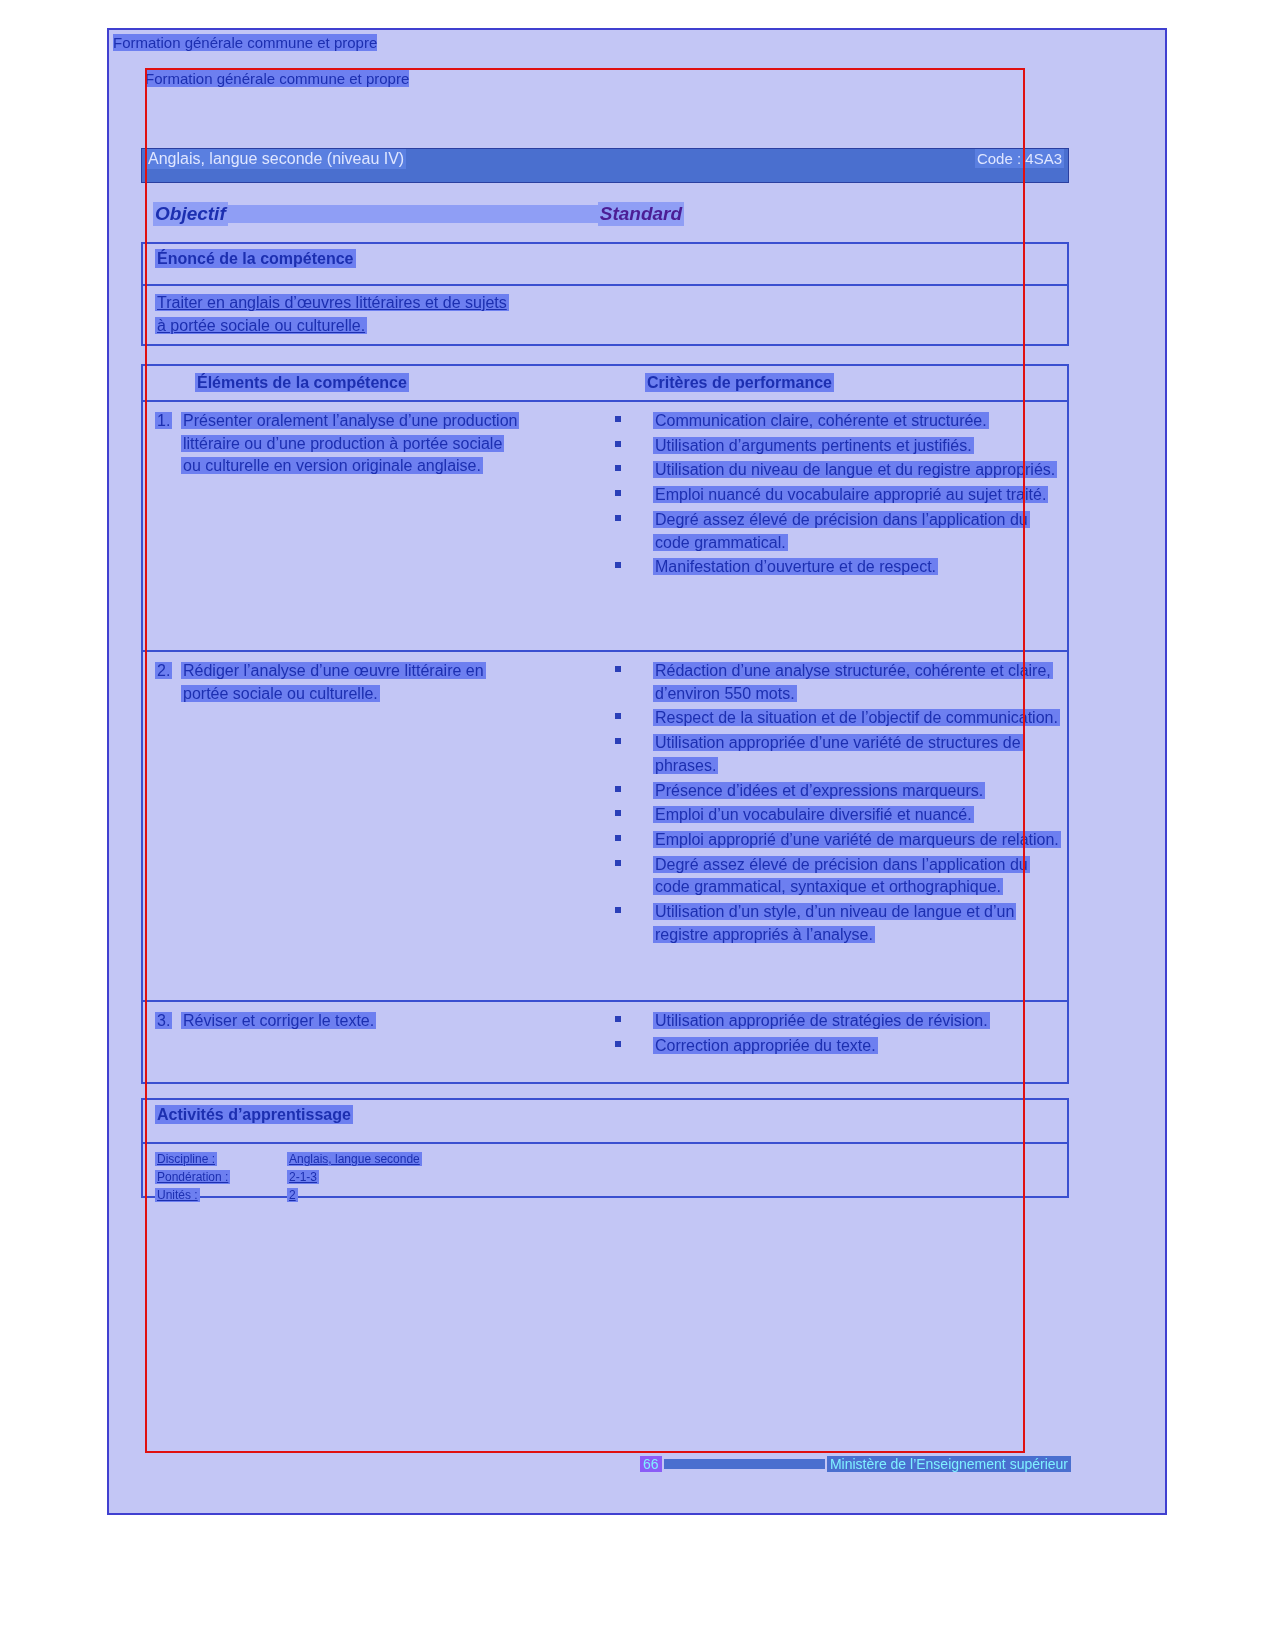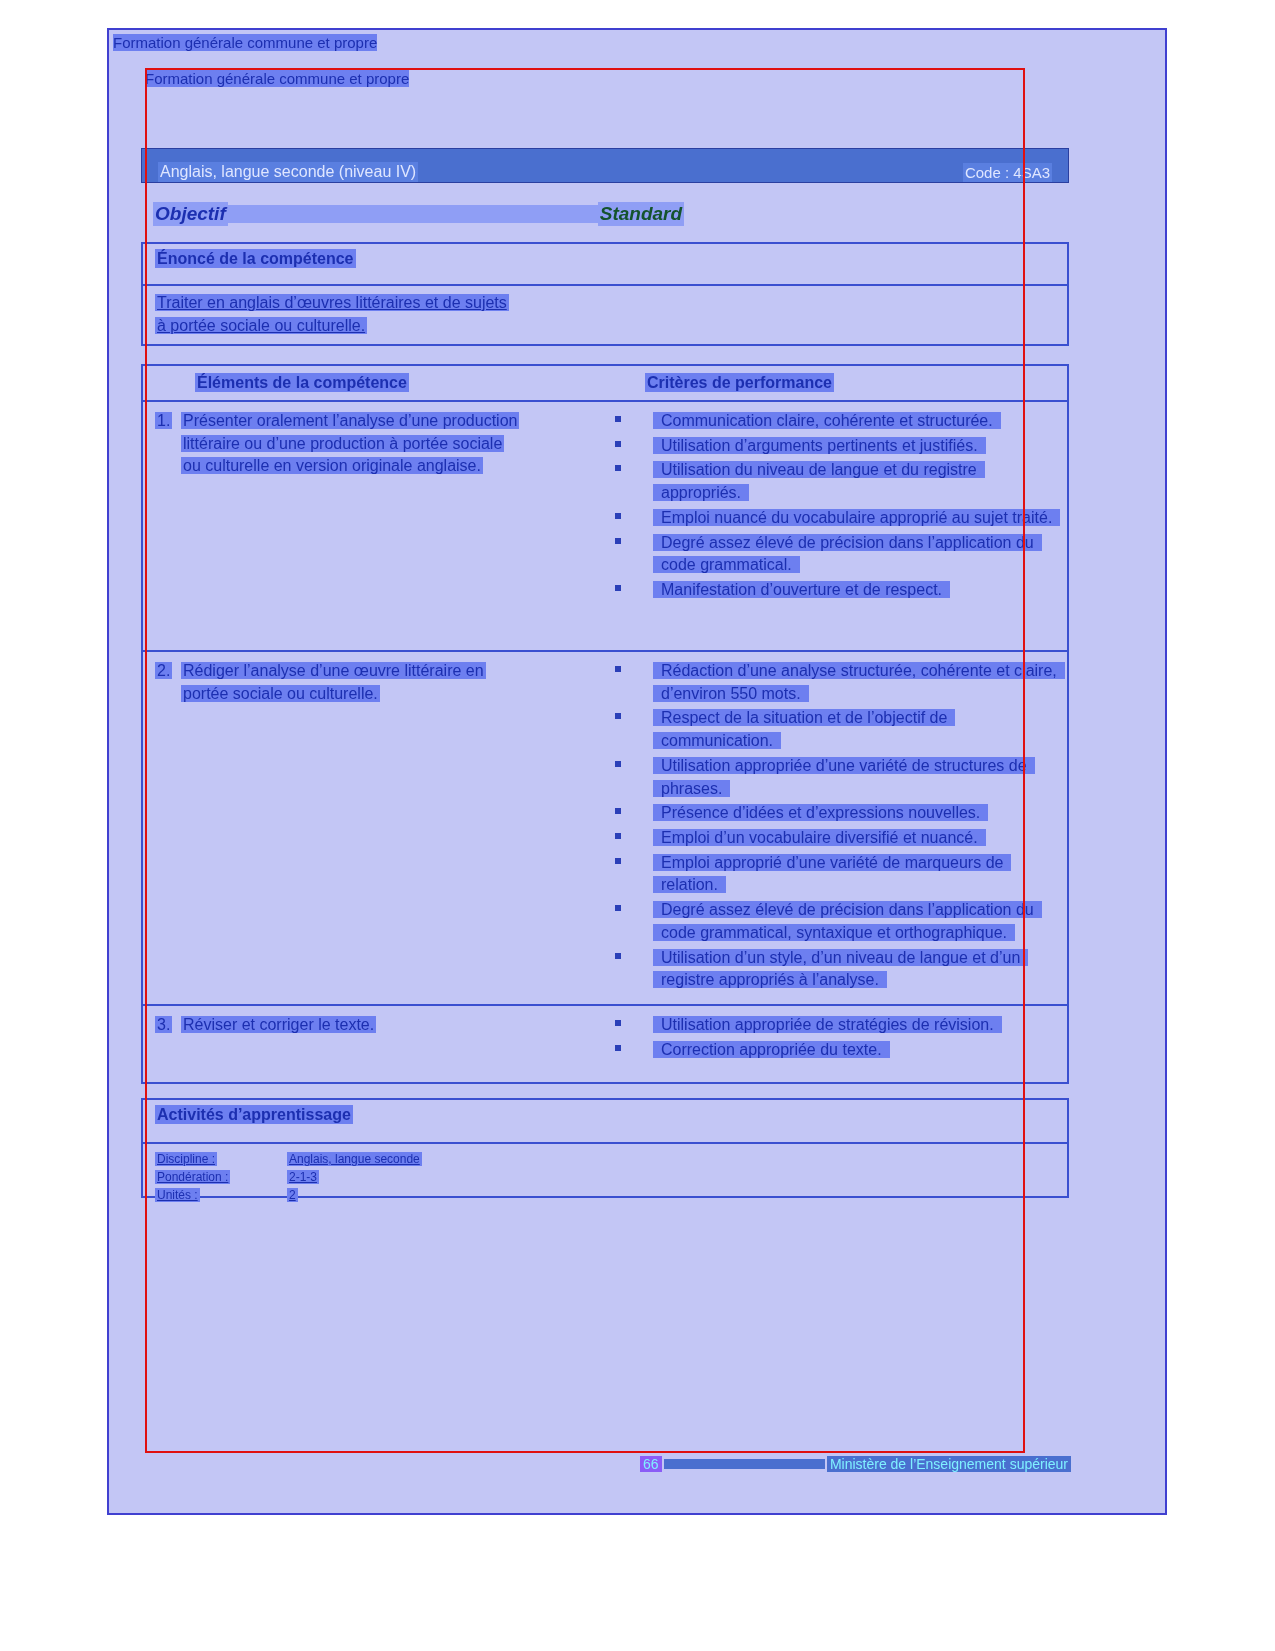--- a/index.html
+++ b/index.html
@@ -62,23 +62,23 @@
   .title-bar {
     position: absolute;
     left: 141px;
     top: 148px;
     width: 928px;
     height: 35px;
     background: #4a6fcf;
     border: 1px solid #2a3fa0;
     box-sizing: border-box;
     display: flex;
-    align-items: flex-end;
+    align-items: flex-start;
     justify-content: space-between;
-    padding: 0 16px;
+    padding: 0 4px;
   }
   .title-bar .t-left {
     font-size: 16px;
     color: #dfe6ff;
     background: #5a7fe0;
     padding: 1px 2px;
   }
   .title-bar .t-right {
     font-size: 15px;
     color: #dfe6ff;
@@ -108,21 +108,21 @@
   .obj-std .gapfill {
     background: #8f9ef5;
     height: 18px;
     flex: 0 0 370px;
     margin-left: 0;
   }
   .obj-std .standard {
     font-size: 19px;
     font-style: italic;
     font-weight: bold;
-    color: #14532d;
+    color: #4c1d95;
     background: #8f9ef5;
     padding: 1px 2px;
   }
 
   
   .box {
     position: absolute;
     left: 141px;
     width: 928px;
     border: 2px solid #3a4fd0;
@@ -209,21 +209,21 @@
     margin-bottom: 2px;
   }
   ul.crit li .bullet {
     position: absolute;
     left: 10px;
     top: 6px;
     width: 6px;
     height: 6px;
     background: #2a3fb8;
   }
-  ul.crit li .hl { padding: 0 8px; }
+  ul.crit li .hl { padding: 0 2px; }
 
   
   #activites-box { top: 1098px; height: 100px; }
   #activites-box .box-head { height: 30px; }
 
   .info-line {
     display: flex;
     font-size: 12px;
     color: #1c2fb0;
     line-height: 1.5;
@@ -341,21 +341,21 @@
           <div><span class="hl">Rédiger l’analyse d’une œuvre littéraire en</span></div>
           <div><span class="hl">portée sociale ou culturelle.</span></div>
         </div>
       </div>
     </div>
     <div class="right">
       <ul class="crit">
         <li><span class="bullet"></span><span class="hl">Rédaction d’une analyse structurée, cohérente et claire, d’environ 550 mots.</span></li>
         <li><span class="bullet"></span><span class="hl">Respect de la situation et de l’objectif de communication.</span></li>
         <li><span class="bullet"></span><span class="hl">Utilisation appropriée d’une variété de structures de phrases.</span></li>
-        <li><span class="bullet"></span><span class="hl">Présence d’idées et d’expressions nouvelles.</span></li>
+        <li><span class="bullet"></span><span class="hl">Présence d’idées et d’expressions marqueurs.</span></li>
         <li><span class="bullet"></span><span class="hl">Emploi d’un vocabulaire diversifié et nuancé.</span></li>
         <li><span class="bullet"></span><span class="hl">Emploi approprié d’une variété de marqueurs de relation.</span></li>
         <li><span class="bullet"></span><span class="hl">Degré assez élevé de précision dans l’application du code grammatical, syntaxique et orthographique.</span></li>
         <li><span class="bullet"></span><span class="hl">Utilisation d’un style, d’un niveau de langue et d’un registre appropriés à l’analyse.</span></li>
       </ul>
     </div>
   </div>
 
   <div class="ec-row" style="min-height:84px;">
     <div class="left">

